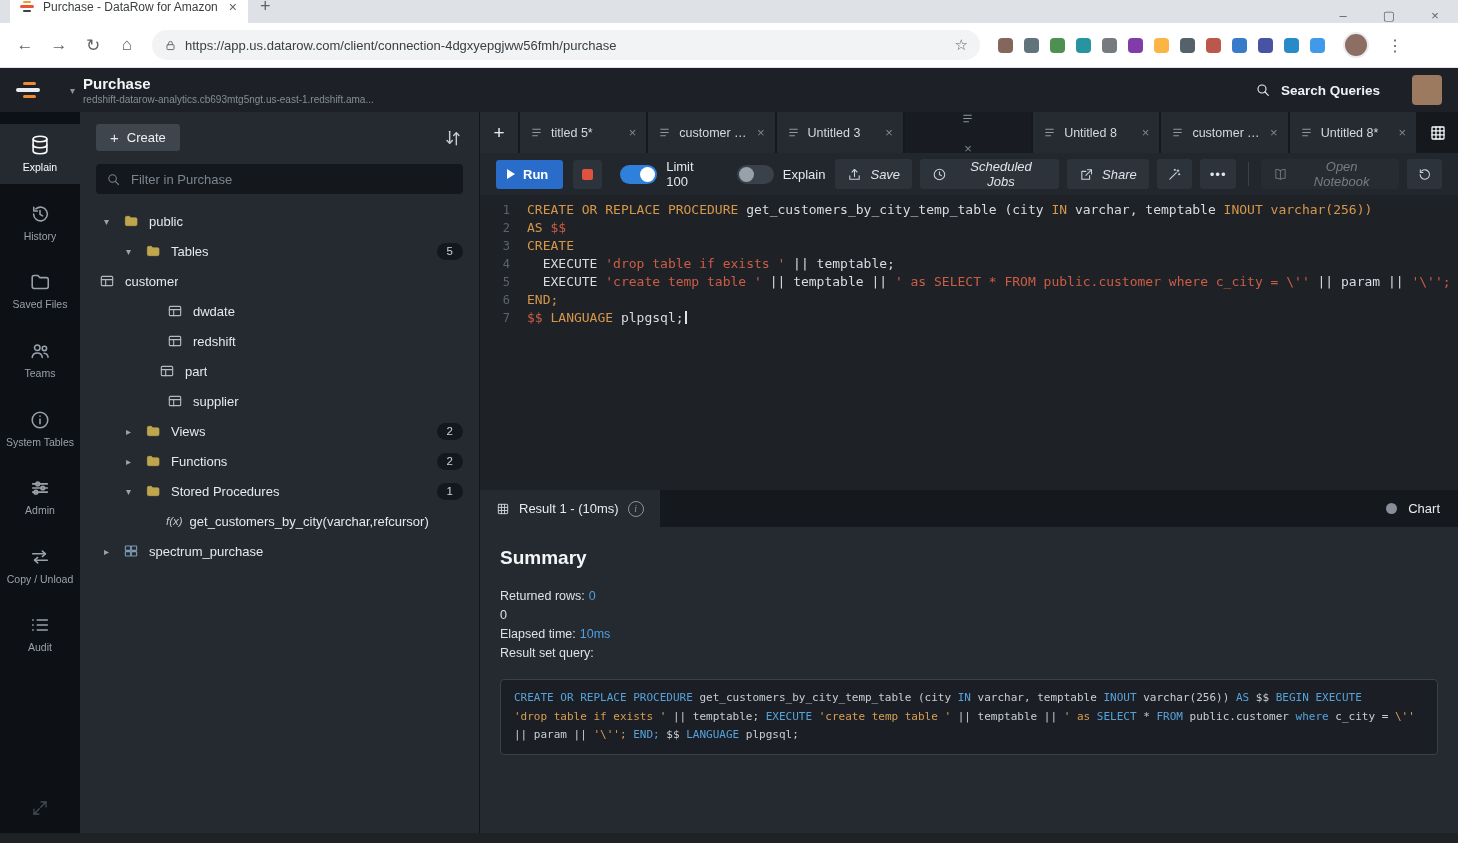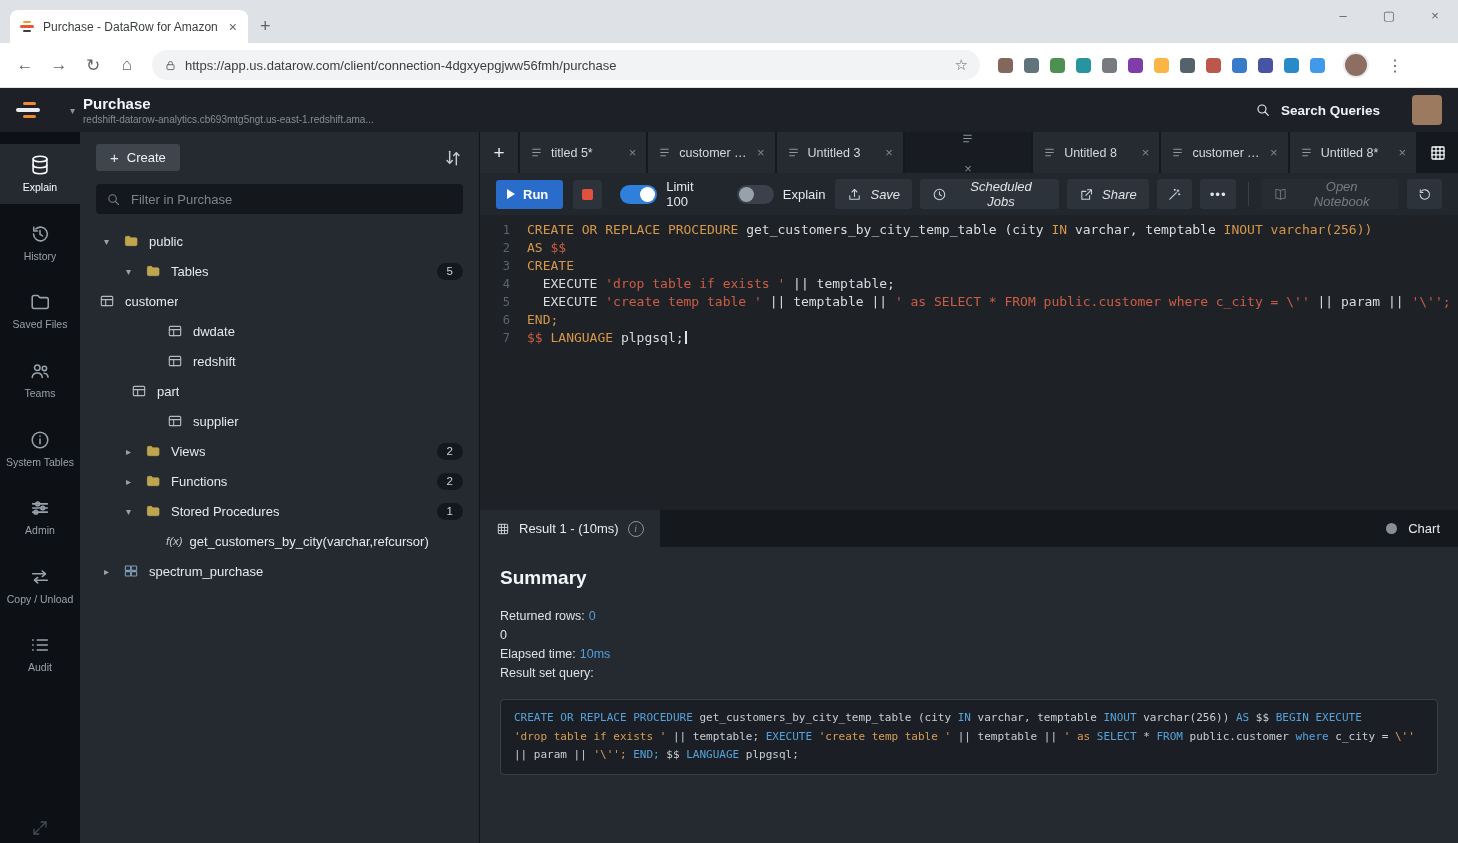--- a/index.html
+++ b/index.html
@@ -2,21 +2,21 @@
 <html><head>
 <meta charset="utf-8">
 <style>
   html,body{margin:0;padding:0;background:#0b0d10;}
   *{box-sizing:border-box;}
   #root{width:1458px;height:843px;position:relative;overflow:hidden;font-family:"Liberation Sans",sans-serif;background:#1e2227;}
   svg{display:block;}
   .icon-svg svg{width:100%;height:100%;fill:none;stroke:currentColor;stroke-width:1.7;stroke-linecap:round;stroke-linejoin:round;}
 
   
-  .tabstrip{height:43px;background:#dee1e6;display:flex;align-items:flex-end;position:relative;}
+  .tabstrip{height:23px;background:#dee1e6;display:flex;align-items:flex-end;position:relative;}
   .btab{width:238px;height:33px;background:#fff;border-radius:8px 8px 0 0;margin-left:10px;display:flex;align-items:center;padding:0 8px 0 10px;gap:7px;}
   .favicon{width:16px;height:14px;display:flex;flex-direction:column;justify-content:center;gap:2px;}
   .favicon i{display:block;height:2.6px;border-radius:2px;background:#e8552f;}
   .favicon i:nth-child(1){width:8px;margin-left:3px;background:#f29d38;}
   .favicon i:nth-child(2){width:14px;background:#e8552f;}
   .favicon i:nth-child(3){width:8px;margin-left:3px;background:#3b4148;}
   .btab-title{flex:1;font-size:12px;color:#3c4043;white-space:nowrap;overflow:hidden;text-overflow:ellipsis;}
   .btab-close{color:#5f6368;font-size:14px;padding:0 3px;}
   .newtab{color:#5f6368;font-size:18px;padding:0 12px 6px 12px;}
   .wincontrols{position:absolute;right:0;top:0;height:30px;display:flex;}
@@ -385,21 +385,21 @@
             <span class="tchev"></span>
             <span class="ticon table icon-svg">
               <svg viewBox="0 0 24 24">
                 <rect x="3.5" y="5" width="17" height="14" rx="1.5"></rect>
                 <path d="M3.5 10h17"></path>
                 <path d="M10 10v9"></path>
               </svg>
             </span>
             <span class="tlabel">redshift</span>
           </div>
-          <div class="tree-row" style="padding-left: 32px;">
+          <div class="tree-row" style="padding-left: 60px;">
             <span class="tchev"></span>
             <span class="ticon table icon-svg">
               <svg viewBox="0 0 24 24">
                 <rect x="3.5" y="5" width="17" height="14" rx="1.5"></rect>
                 <path d="M3.5 10h17"></path>
                 <path d="M10 10v9"></path>
               </svg>
             </span>
             <span class="tlabel">part</span>
           </div>

